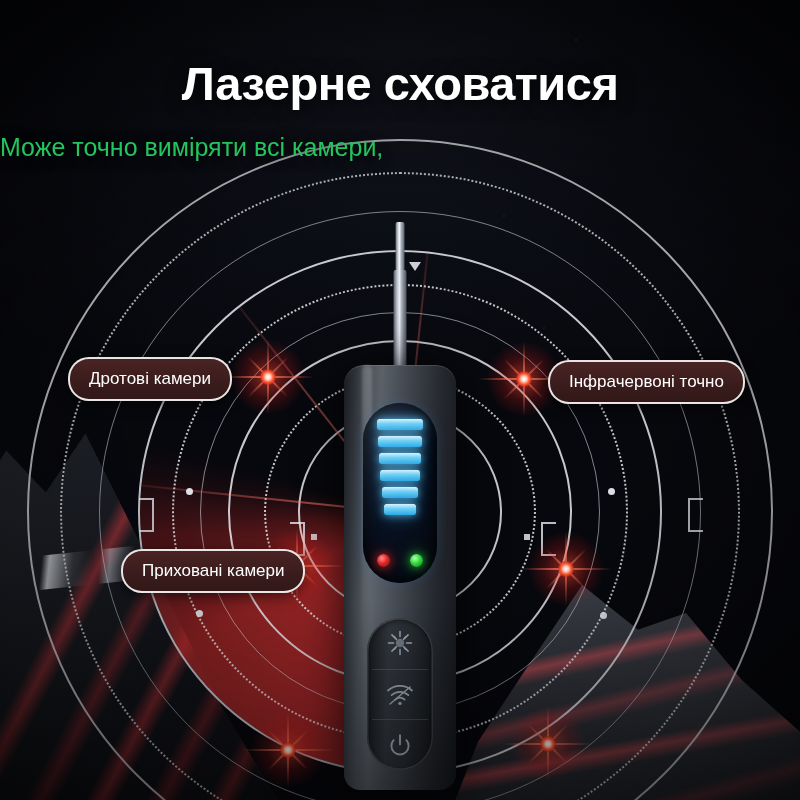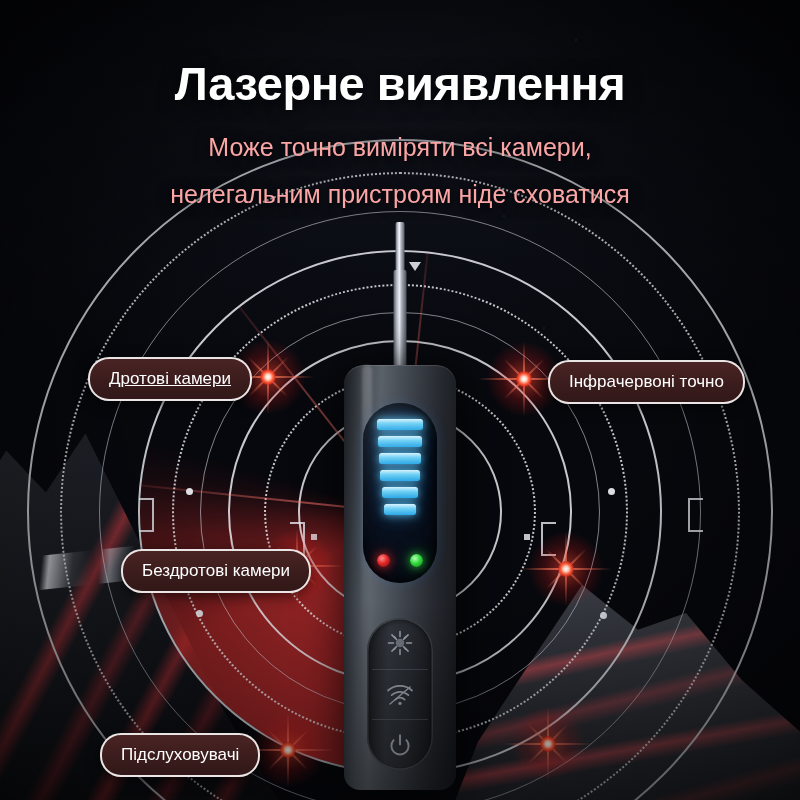--- a/index.html
+++ b/index.html
@@ -287,23 +287,23 @@
   
   .headline {
     position: absolute; left: 0; right: 0; top: 56px;
     text-align: center;
     font-size: 47px; font-weight: 700; letter-spacing: -.5px;
     color: #fff;
     text-shadow: 0 2px 18px rgba(0,0,0,.85);
   }
   .sub {
     position: absolute; left: 0; right: 0;
-    text-align: center;
+    text-align: left;
     font-size: 25px; font-weight: 400;
-    color: #fca5a5;
+    color: #22c55e;
     text-shadow: 0 2px 14px rgba(0,0,0,.9);
   }
   .sub1 { top: 133px; }
   .sub2 { top: 180px; }
 
   
   .pill {
     position: absolute;
     display: inline-flex; align-items: center; justify-content: center;
     height: 40px; padding: 0 19px;
@@ -461,22 +461,20 @@
     <div class="glow"></div>
       <div class="rayH"></div>
       <div class="rayV"></div>
     <div class="rayD1"></div>
       <div class="rayD2"></div>
       <div class="core"></div>
   </div>
 
   <div class="layer vignette"></div>
 
-  <div class="headline">Лазерне виявлення</div>
+  <div class="headline">Лазерне сховатися</div>
   <div class="sub sub1">Може точно виміряти всі камери,</div>
-  <div class="sub sub2">нелегальним пристроям ніде сховатися</div>
-
-  <div class="pill" style="left:88px;  top:357px;text-decoration:underline;">Дротові камери</div>
+
+  <div class="pill" style="left:68px;  top:357px;">Дротові камери</div>
   <div class="pill" style="left:548px; top:360px;">Інфрачервоні точно</div>
-  <div class="pill" style="left:121px; top:549px;">Бездротові камери</div>
-  <div class="pill" style="left:100px; top:733px;">Підслуховувачі</div>
+  <div class="pill" style="left:121px; top:549px;">Приховані камери</div>
 
 </div>
 
 </body></html>

